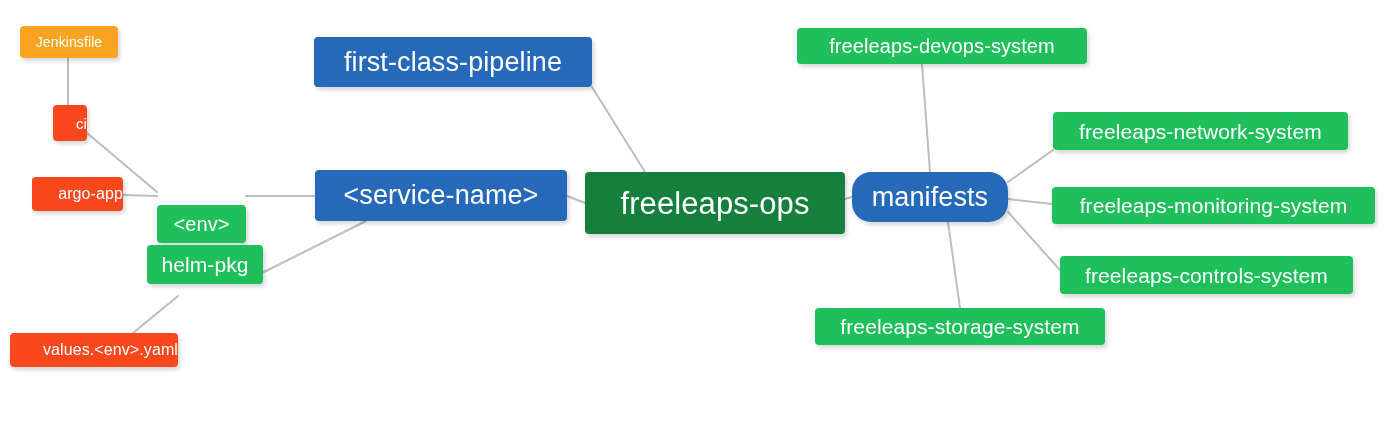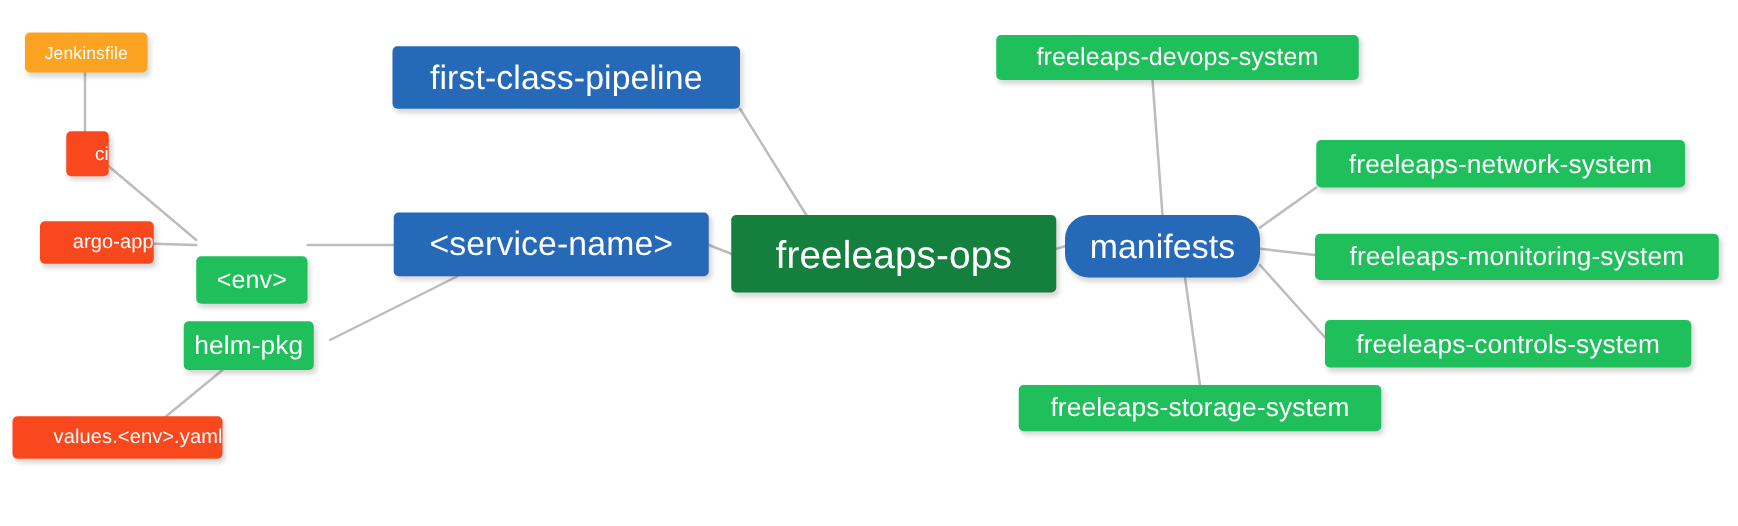--- a/index.html
+++ b/index.html
@@ -87,21 +87,21 @@
       </div>
       <div class="node c-red" style="left: 32px; top: 177px; width: 91px; height: 34px; font-size: 16px; background: rgb(250, 72, 30);">
         <span class="node-label">argo-app</span>
       </div>
       <div class="node c-green" style="left: 157px; top: 177px; width: 89px; height: 38px; font-size: 20px; background: rgb(31, 191, 92); margin-top: 28px;">
         <span class="node-label">&lt;env&gt;</span>
       </div>
       <div class="node c-red" style="left: 10px; top: 333px; width: 168px; height: 34px; font-size: 16px; background: rgb(250, 72, 30);">
         <span class="node-label">values.&lt;env&gt;.yaml</span>
       </div>
-      <div class="node c-green" style="left: 147px; top: 257px; width: 104px; height: 39px; font-size: 21px; background: rgb(31, 191, 92);">
+      <div class="node c-green" style="left: 147px; top: 245px; width: 116px; height: 39px; font-size: 21px; background: rgb(31, 191, 92);">
         <span class="node-label">helm-pkg</span>
       </div>
       <div class="node c-blue" style="left: 314px; top: 37px; width: 278px; height: 50px; font-size: 27px; background: rgb(37, 105, 184);">
         <span class="node-label">first-class-pipeline</span>
       </div>
       <div class="node c-blue" style="left: 315px; top: 170px; width: 252px; height: 51px; font-size: 27px; background: rgb(37, 105, 184);">
         <span class="node-label">&lt;service-name&gt;</span>
       </div>
       <div class="node c-root" style="left: 585px; top: 172px; width: 260px; height: 62px; font-size: 31px; background: #15803d;">
         <span class="node-label">freeleaps-ops</span>

